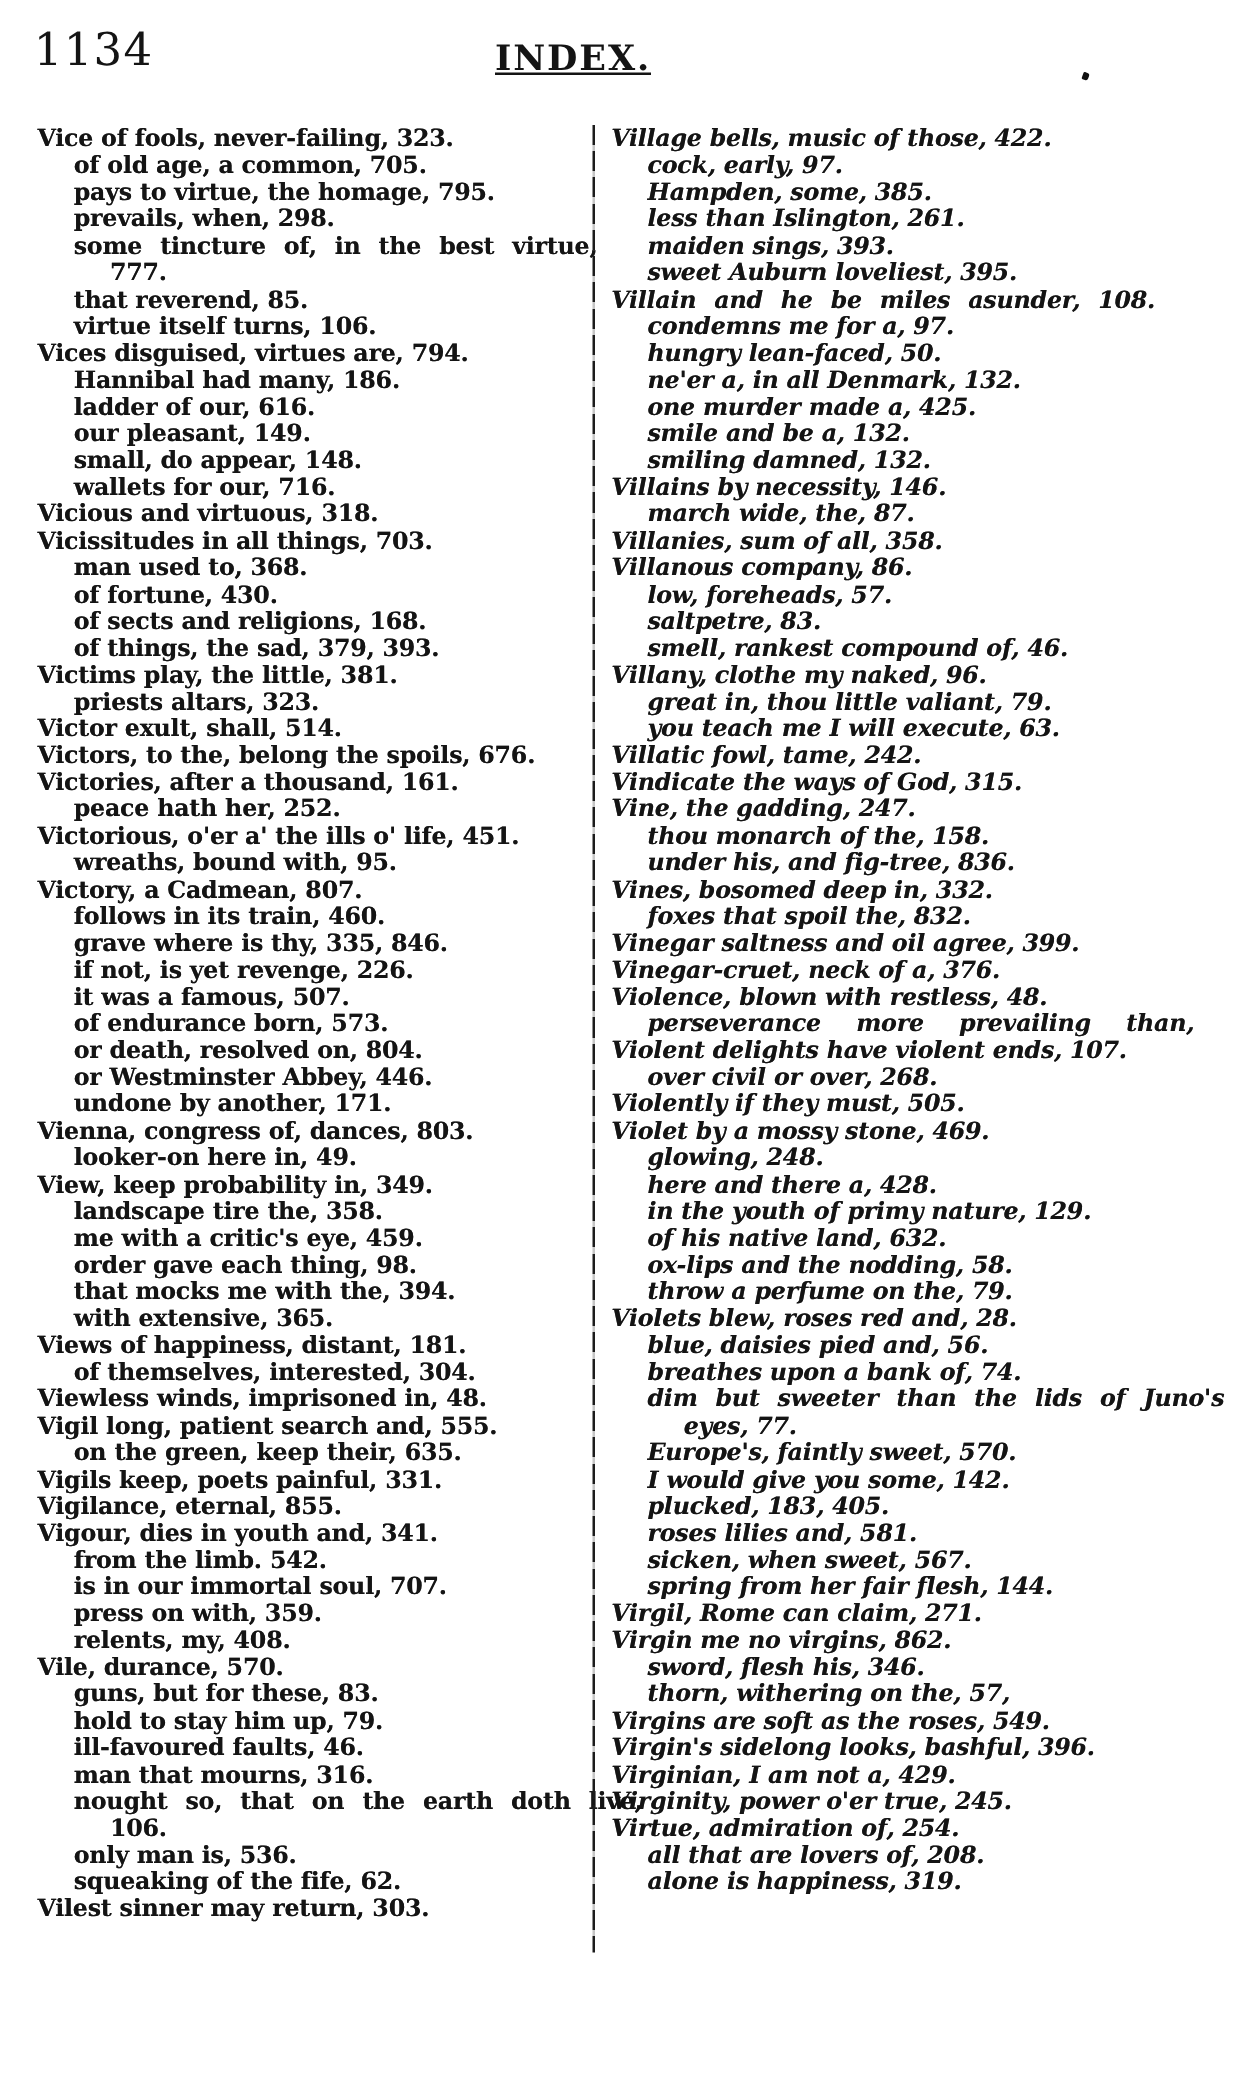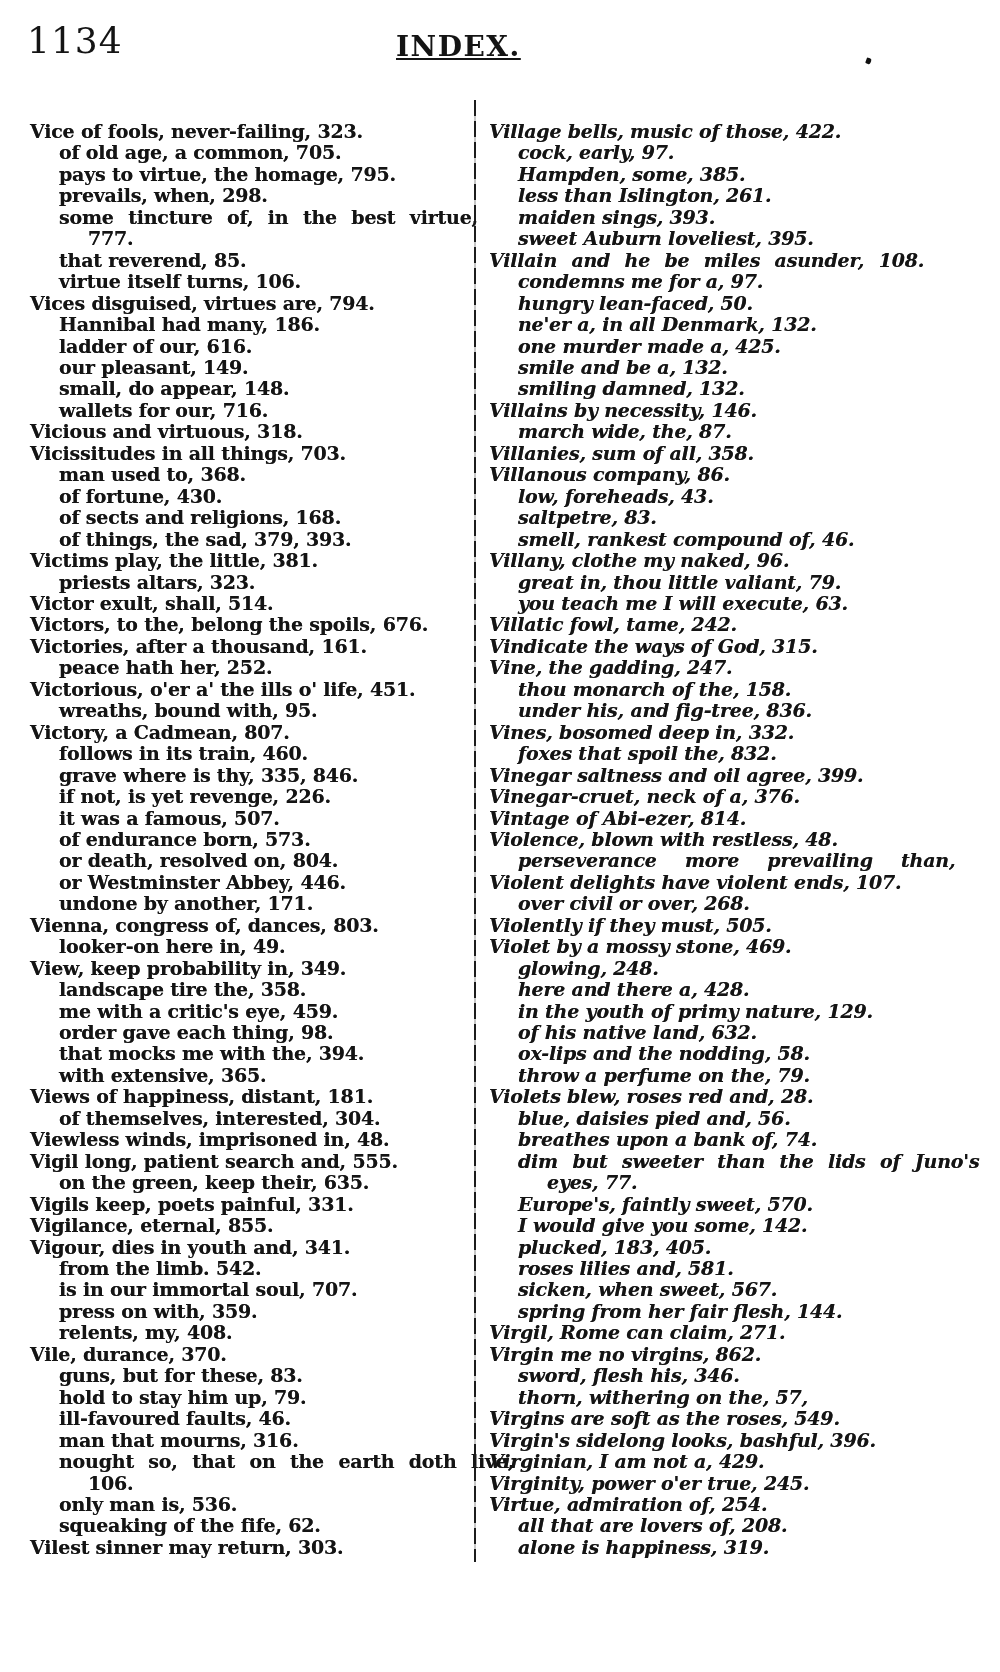--- a/index.html
+++ b/index.html
@@ -40,21 +40,20 @@
     width: 5px;
     height: 6px;
     background: #101010;
     border-radius: 1px 2px 2px 1px;
     transform: rotate(20deg);
   }
   
   .col {
     position: absolute;
     top: 101px;
-    margin-top: 20px;
   }
   .col-left  { left: 30px;  width: 434px; }
   .col-right { left: 489px; width: 460px; font-style: italic; }
   .divider {
     position: absolute;
     left: 474px;
     top: 100px;
     width: 2px;
     height: 1462px;
     background: repeating-linear-gradient(
@@ -137,21 +136,21 @@
       <div class="line i0">Viewless winds, imprisoned in, 48.</div>
       <div class="line i0">Vigil long, patient search and, 555.</div>
       <div class="line i1">on the green, keep their, 635.</div>
       <div class="line i0">Vigils keep, poets painful, 331.</div>
       <div class="line i0">Vigilance, eternal, 855.</div>
       <div class="line i0">Vigour, dies in youth and, 341.</div>
       <div class="line i1">from the limb. 542.</div>
       <div class="line i1">is in our immortal soul, 707.</div>
       <div class="line i1">press on with, 359.</div>
       <div class="line i1">relents, my, 408.</div>
-      <div class="line i0">Vile, durance, 370.</div>
+      <div class="line i0">Vile, durance, 570.</div>
       <div class="line i1">guns, but for these, 83.</div>
       <div class="line i1">hold to stay him up, 79.</div>
       <div class="line i1">ill-favoured faults, 46.</div>
       <div class="line i1">man that mourns, 316.</div>
       <div class="line i1 j1">nought so, that on the earth doth live,</div>
       <div class="line i2">106.</div>
       <div class="line i1">only man is, 536.</div>
       <div class="line i1">squeaking of the fife, 62.</div>
       <div class="line i0">Vilest sinner may return, 303.</div>
     </section>
@@ -167,36 +166,35 @@
       <div class="line i1">condemns me for a, 97.</div>
       <div class="line i1">hungry lean-faced, 50.</div>
       <div class="line i1">ne'er a, in all Denmark, 132.</div>
       <div class="line i1">one murder made a, 425.</div>
       <div class="line i1">smile and be a, 132.</div>
       <div class="line i1">smiling damned, 132.</div>
       <div class="line i0">Villains by necessity, 146.</div>
       <div class="line i1">march wide, the, 87.</div>
       <div class="line i0">Villanies, sum of all, 358.</div>
       <div class="line i0">Villanous company, 86.</div>
-      <div class="line i1">low, foreheads, 43.</div>
+      <div class="line i1">low, foreheads, 57.</div>
       <div class="line i1">saltpetre, 83.</div>
       <div class="line i1">smell, rankest compound of, 46.</div>
       <div class="line i0">Villany, clothe my naked, 96.</div>
       <div class="line i1">great in, thou little valiant, 79.</div>
       <div class="line i1">you teach me I will execute, 63.</div>
       <div class="line i0">Villatic fowl, tame, 242.</div>
       <div class="line i0">Vindicate the ways of God, 315.</div>
       <div class="line i0">Vine, the gadding, 247.</div>
       <div class="line i1">thou monarch of the, 158.</div>
       <div class="line i1">under his, and fig-tree, 836.</div>
       <div class="line i0">Vines, bosomed deep in, 332.</div>
       <div class="line i1">foxes that spoil the, 832.</div>
       <div class="line i0">Vinegar saltness and oil agree, 399.</div>
       <div class="line i0">Vinegar-cruet, neck of a, 376.</div>
-      <div class="line i0">Vintage of Abi-ezer, 814.</div>
       <div class="line i0">Violence, blown with restless, 48.</div>
       <div class="line i1 j2">perseverance more prevailing than,</div>
       <div class="line i0">Violent delights have violent ends, 107.</div>
       <div class="line i1">over civil or over, 268.</div>
       <div class="line i0">Violently if they must, 505.</div>
       <div class="line i0">Violet by a mossy stone, 469.</div>
       <div class="line i1">glowing, 248.</div>
       <div class="line i1">here and there a, 428.</div>
       <div class="line i1">in the youth of primy nature, 129.</div>
       <div class="line i1">of his native land, 632.</div>

